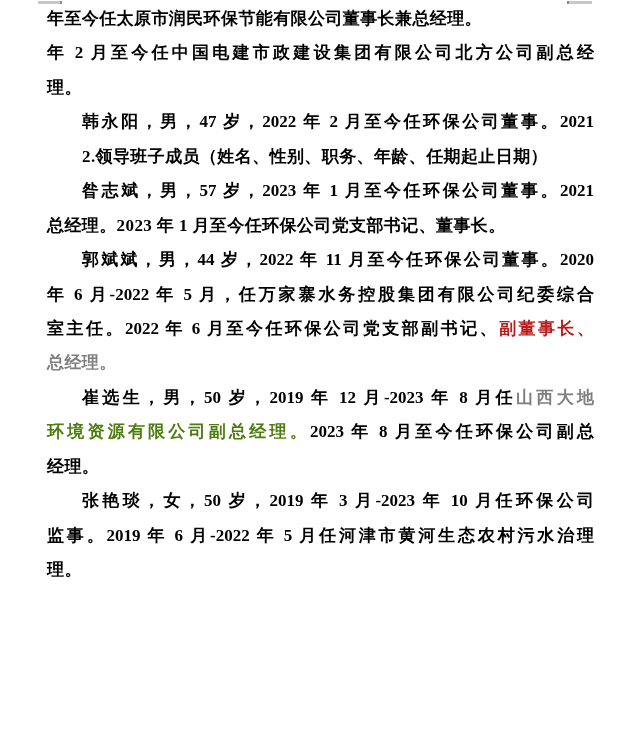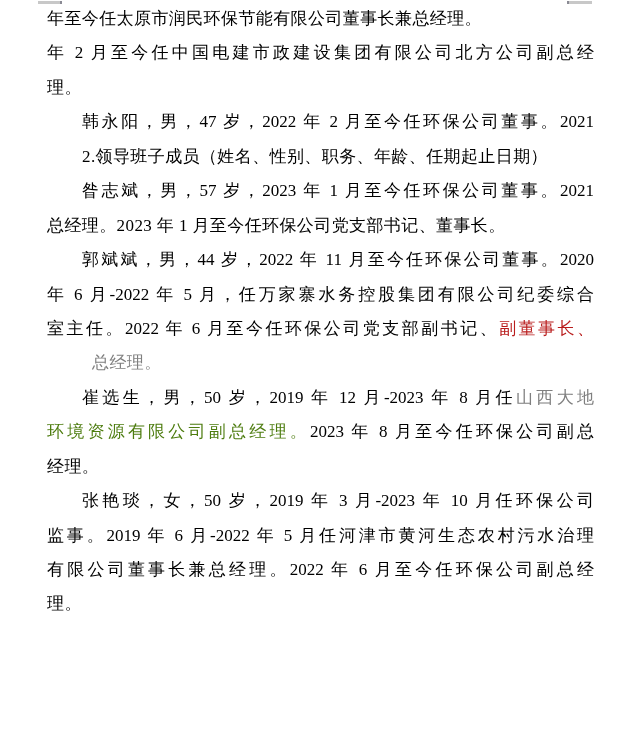--- a/index.html
+++ b/index.html
@@ -29,20 +29,21 @@
     top: 2px;
     width: 547px; 
   }
   .line {
     height: 34.45px;
     line-height: 34.45px;
     font-size: 17px;
     color: #000000;
     white-space: nowrap;
     letter-spacing: 0.4px;
+    font-weight: bold;
   }
   .line.justify {
     white-space: normal;
     text-align: justify;
     text-align-last: justify;
     text-justify: inter-character;
     letter-spacing: 0;
   }
   .line.indent {
     padding-left: 35px;
@@ -61,22 +62,21 @@
       <div class="line"><span>年至今任太原市润民环保节能有限公司董事长兼总经理。</span></div>
       <div class="line justify"><span>年 2 月至今任中国电建市政建设集团有限公司北方公司副总经</span></div>
       <div class="line"><span>理。</span></div>
       <div class="line indent justify"><span>韩永阳，男，47 岁，2022 年 2 月至今任环保公司董事。2021</span></div>
       <div class="line indent"><span>2.领导班子成员（姓名、性别、职务、年龄、任期起止日期）</span></div>
       <div class="line indent justify"><span>昝志斌，男，57 岁，2023 年 1 月至今任环保公司董事。2021</span></div>
       <div class="line"><span>总经理。2023 年 1 月至今任环保公司党支部书记、董事长。</span></div>
       <div class="line indent justify"><span>郭斌斌，男，44 岁，2022 年 11 月至今任环保公司董事。2020</span></div>
       <div class="line justify"><span>年 6 月-2022 年 5 月，任万家寨水务控股集团有限公司纪委综合</span></div>
       <div class="line justify"><span>室主任。2022 年 6 月至今任环保公司党支部副书记、</span><span class="gray" style="color: #b91c1c; margin-top: 28px;">副董事长、</span></div>
-      <div class="line"><span class="gray" style="color: rgb(127, 127, 127); margin-left: 45px;">总经理。</span></div>
+      <div class="line"><span class="gray" style="color: rgb(127, 127, 127);">总经理。</span></div>
       <div class="line indent justify"><span>崔选生，男，50 岁，2019 年 12 月-2023 年 8 月任</span><span class="gray" style="color: rgb(127, 127, 127);">山西大地</span></div>
       <div class="line justify"><span class="gray" style="color: #4d7c0f;">环境资源有限公司副总经理。</span><span>2023 年 8 月至今任环保公司副总</span></div>
       <div class="line"><span>经理。</span></div>
       <div class="line indent justify"><span>张艳琰，女，50 岁，2019 年 3 月-2023 年 10 月任环保公司</span></div>
       <div class="line justify"><span>监事。2019 年 6 月-2022 年 5 月任河津市黄河生态农村污水治理</span></div>
-      <div class="line justify"><span>有限公司董事长兼总经理。2022 年 6 月至今任环保公司副总经</span></div>
       <div class="line"><span>理。</span></div>
     </div>
 </div>
 
 </body></html>

